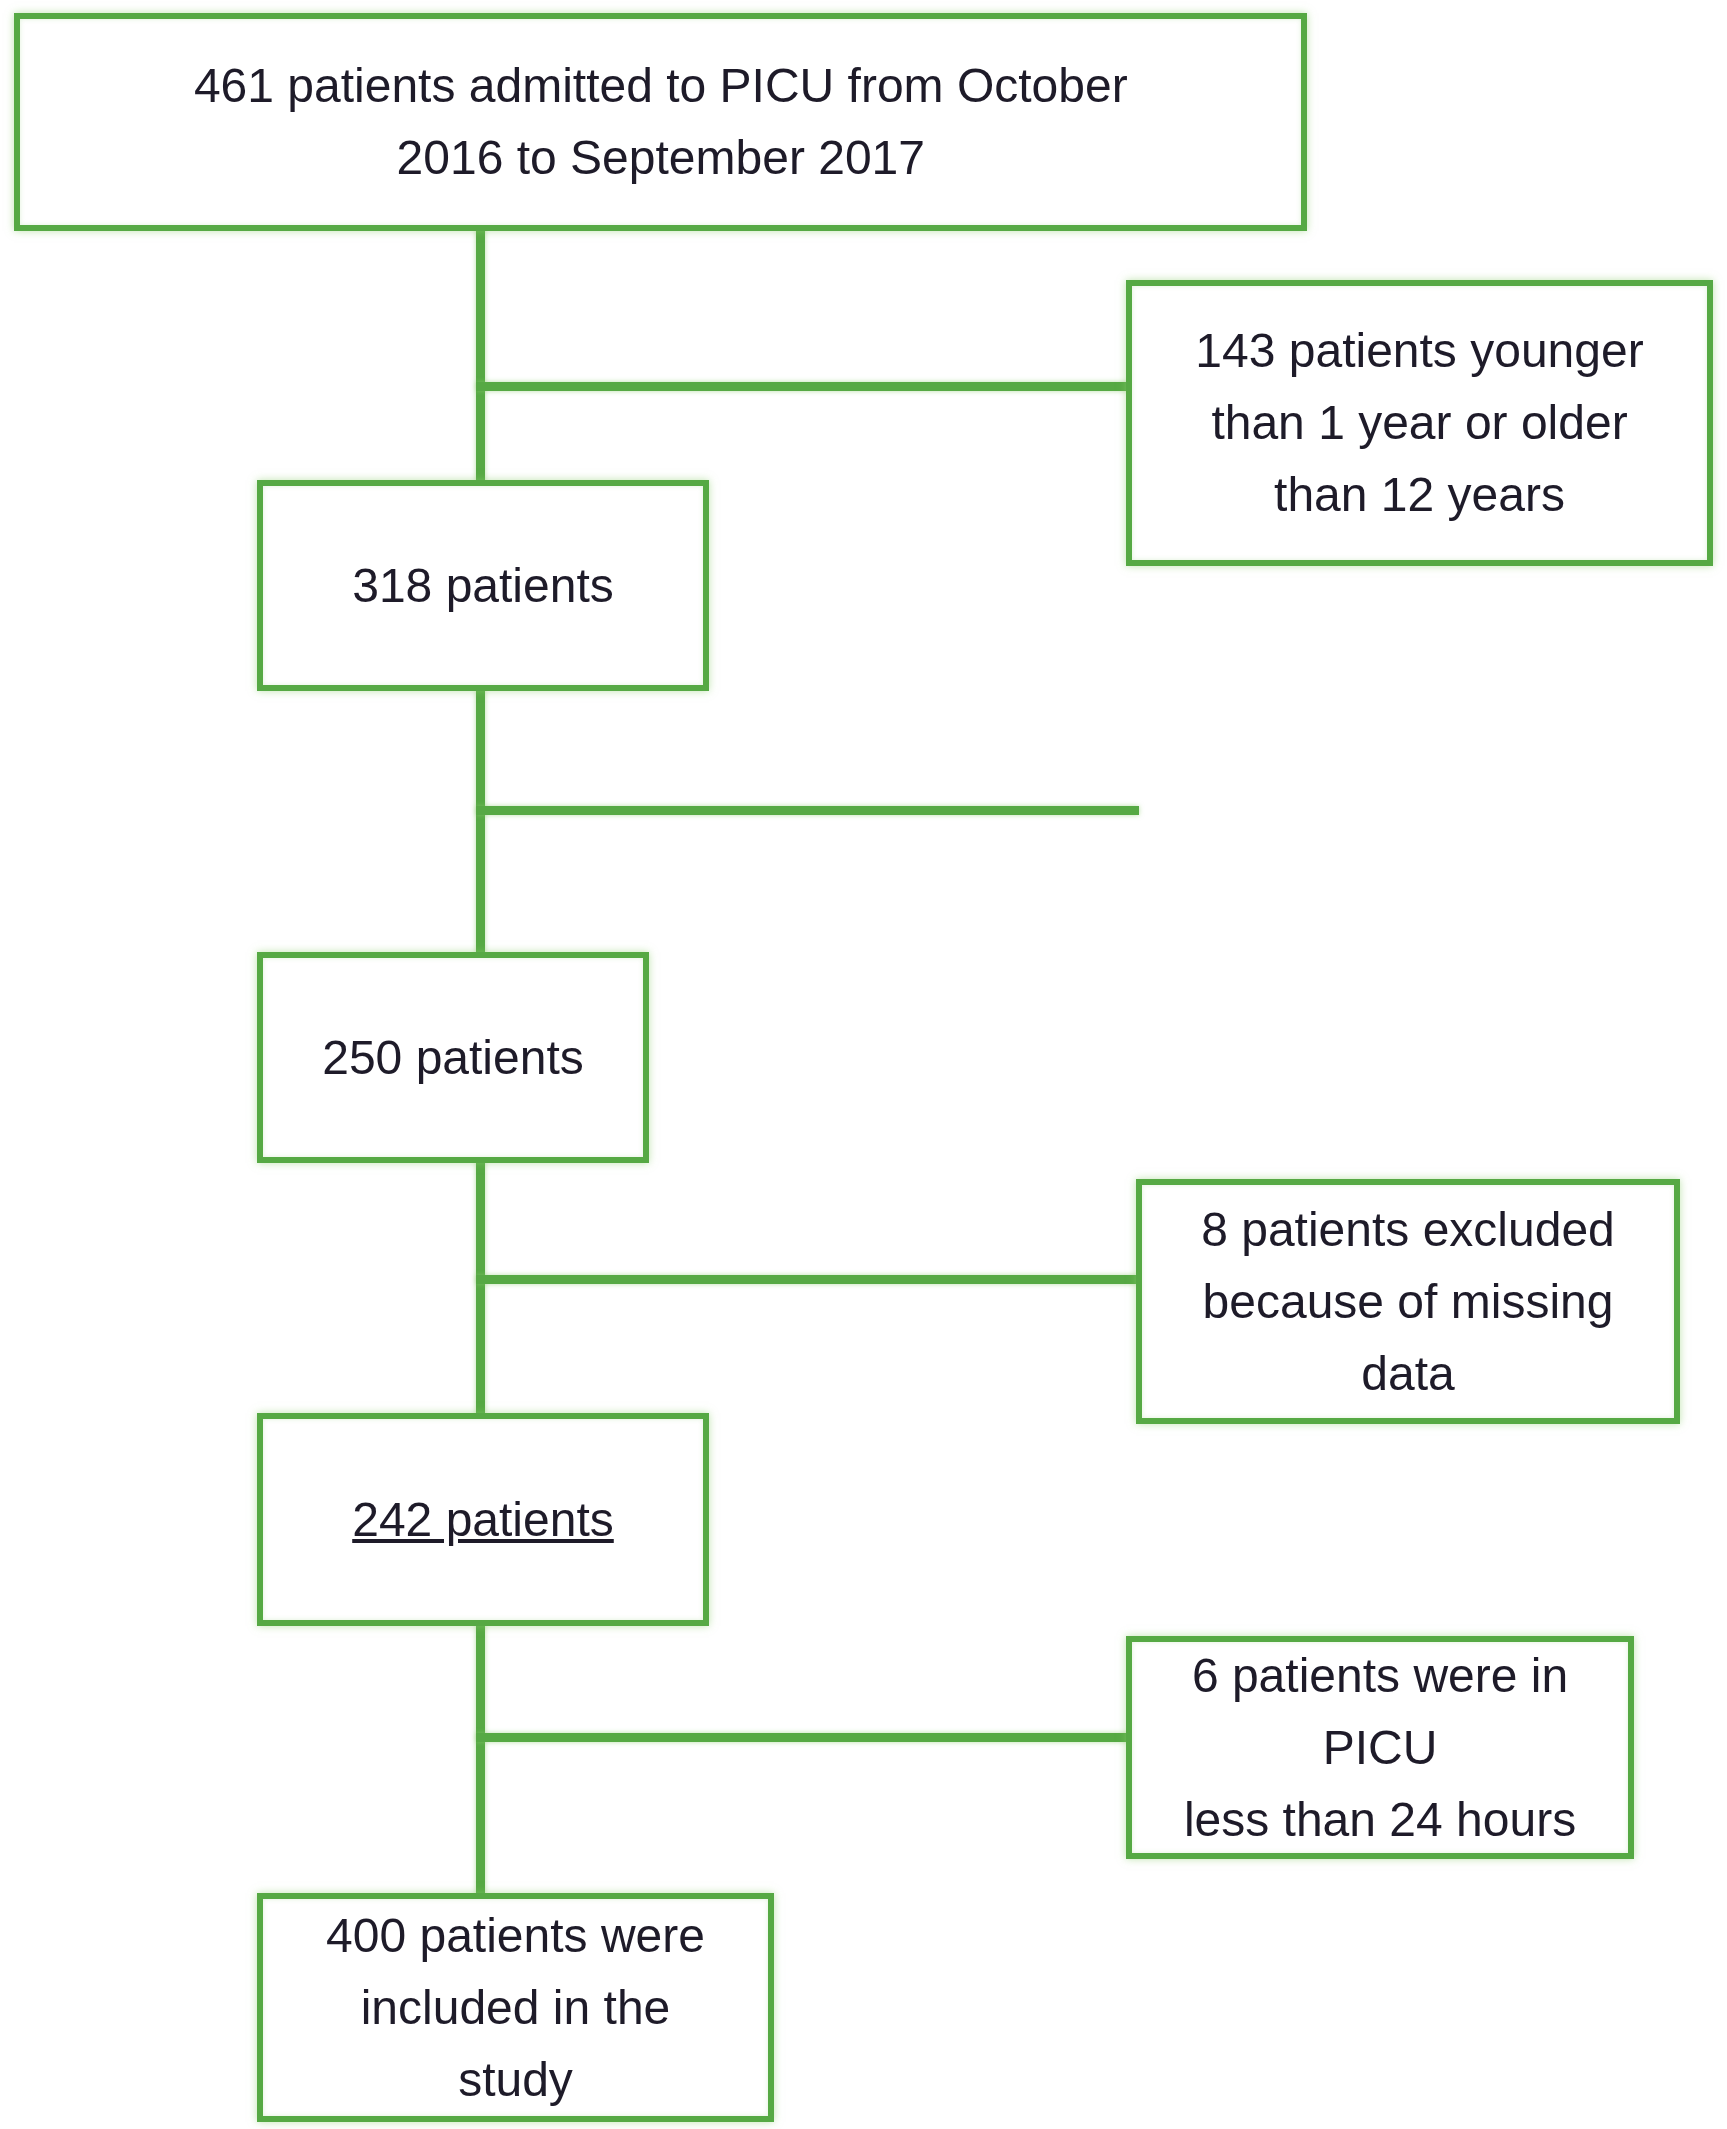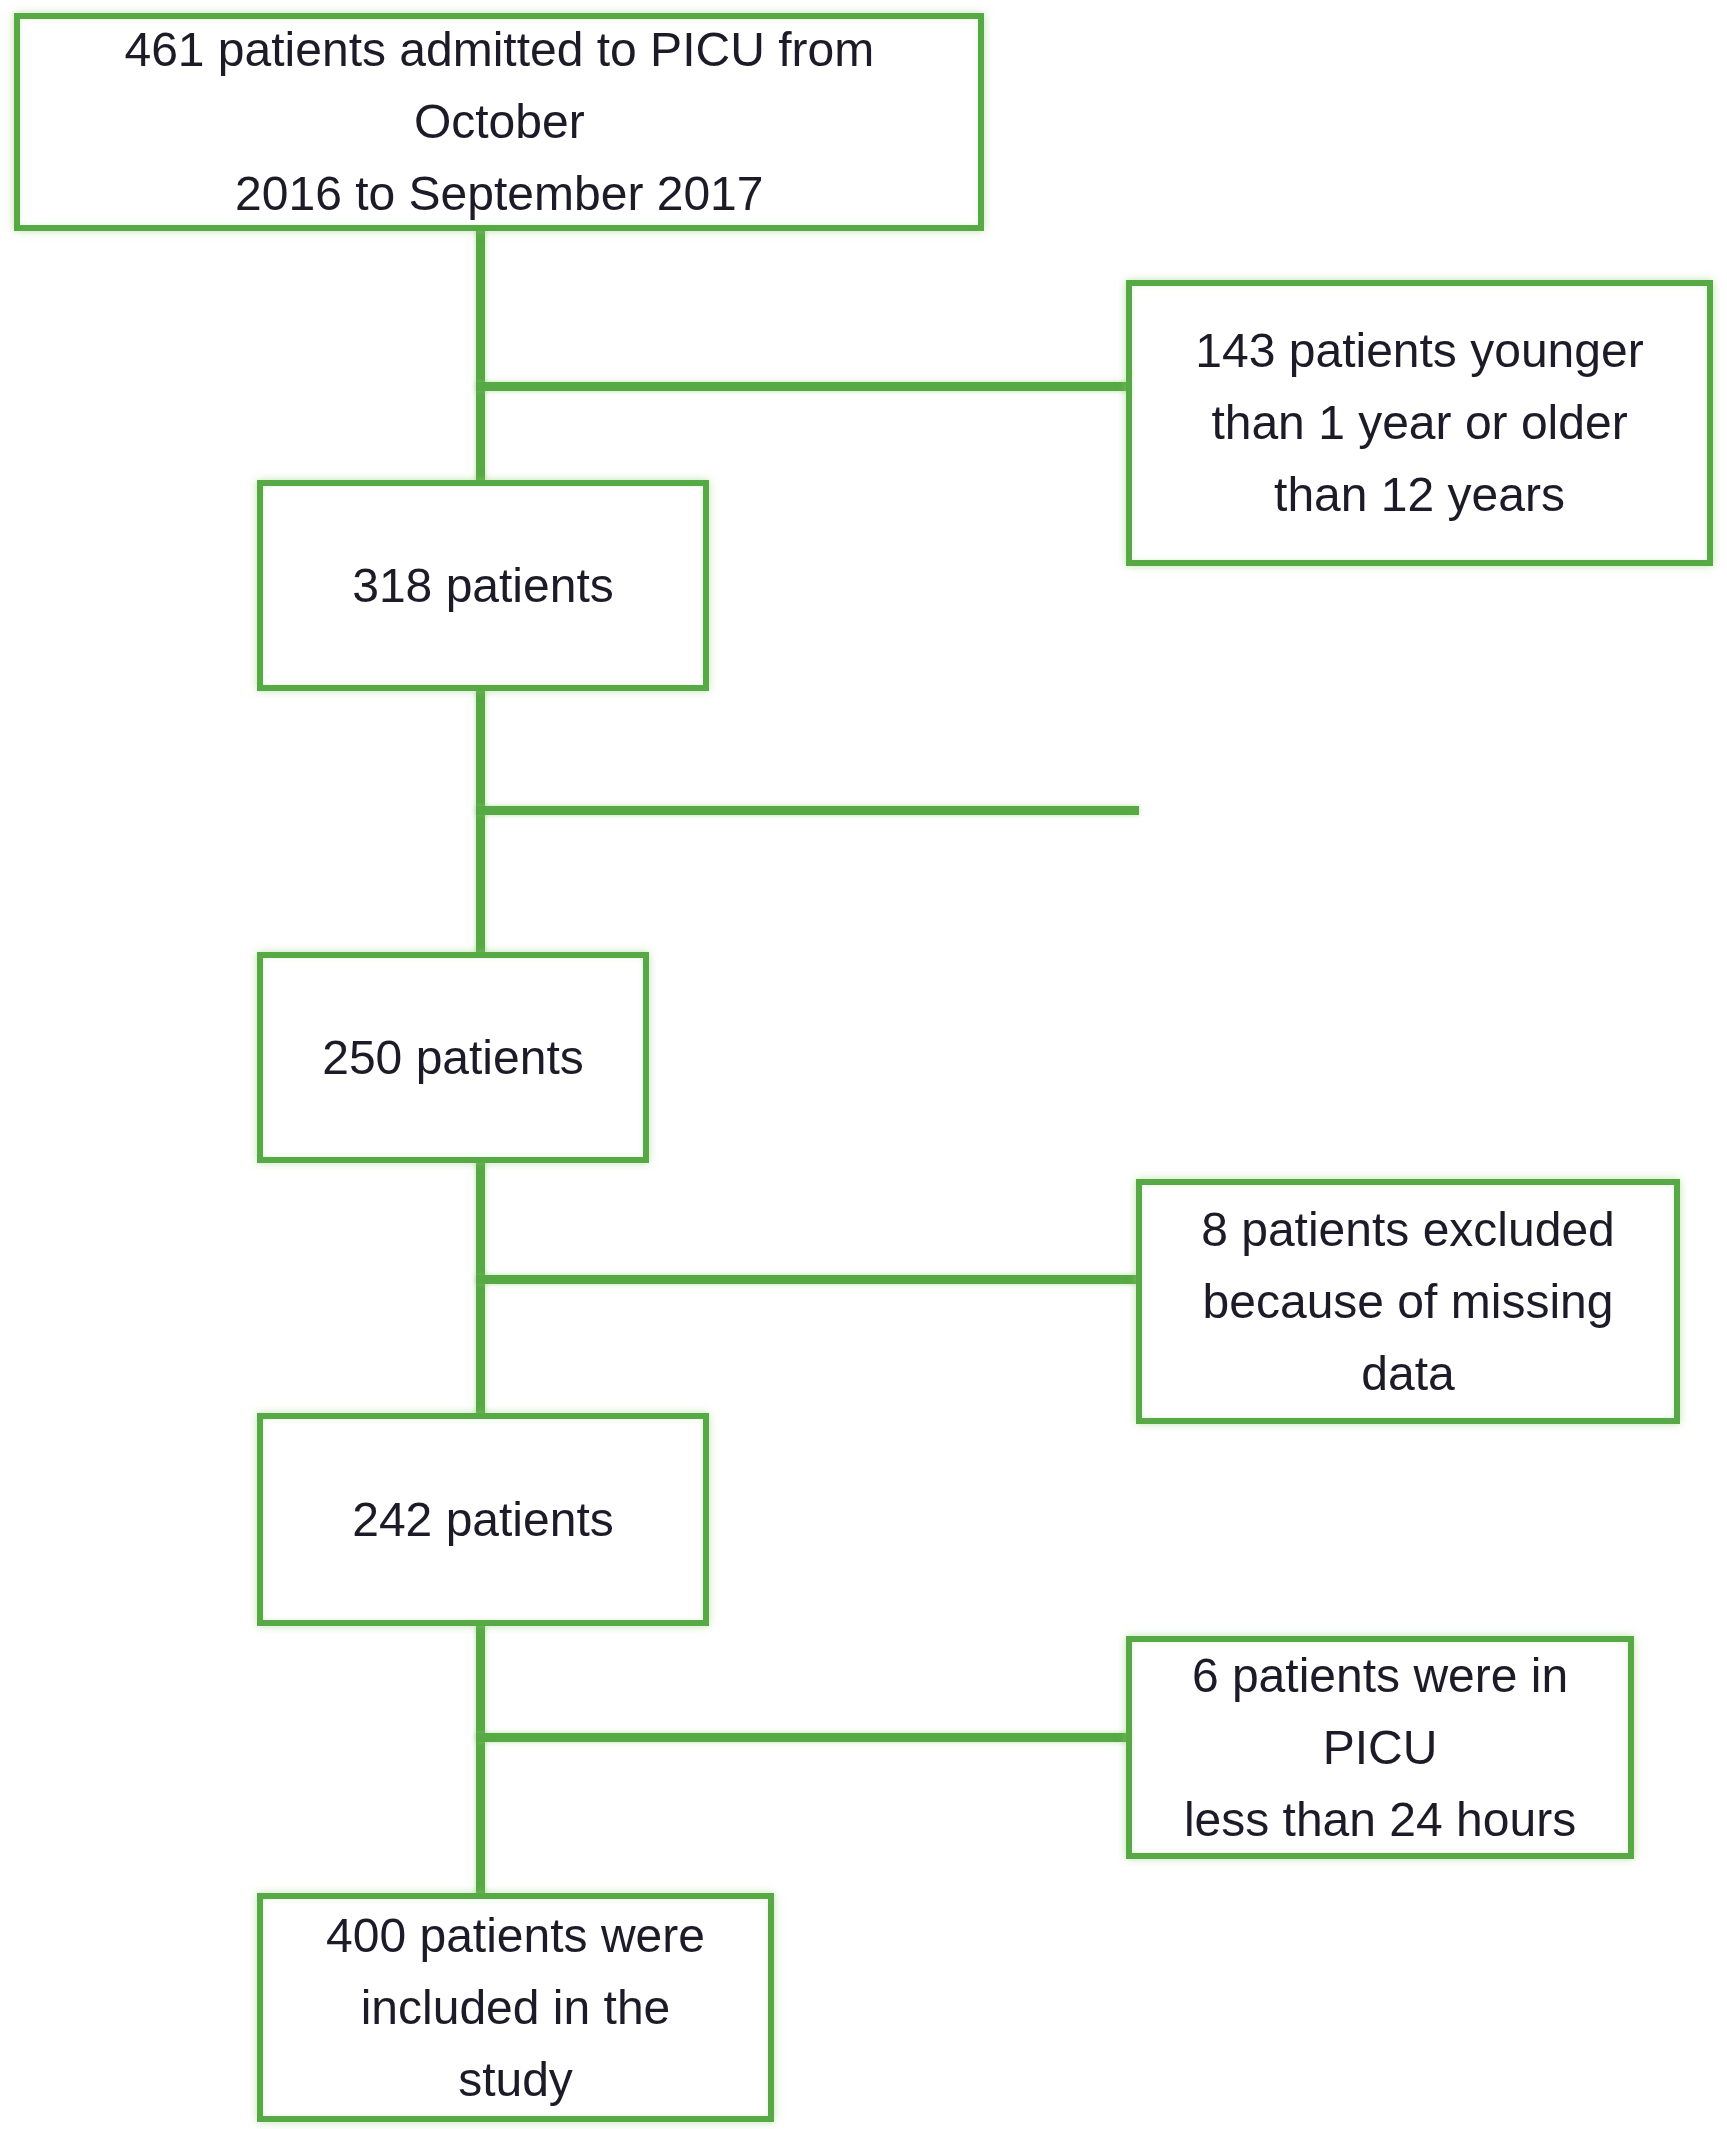--- a/index.html
+++ b/index.html
@@ -32,27 +32,27 @@
     box-shadow:0 0 8px rgba(140,205,110,0.55), inset 0 0 5.7px rgba(140,205,110,0.25);
   }
   .connector{
     position:absolute;
     background:var(--green);
     box-shadow:0 0 5.7px rgba(140,205,110,0.6);
   }
   .vline{left:476px;width:9.1px;}
   .hline{left:476px;width:663px;height:9.1px;}
 
-  #box-admitted           {left:14.3px;   top:13px;   width:970px; height:218px; padding:0 34px;}
+  #box-admitted           {left:14.3px;   top:13px;   width:1293px; height:218px; padding:0 34px;}
   #box-excluded-age       {left:1126px; top:280px;  width:587px; height:286px; padding:0 17px;}
   #box-318                {left:257px;  top:480px;  width:452px;  height:211px;}
   #box-excluded-diagnosis {left:1136px; top:717px; width:544px;  height:229px; padding:0 5.7px;}
   #box-250                {left:257px;  top:952px; width:392px;  height:211px;}
   #box-excluded-missing   {left:1136px; top:1179px; width:544px;  height:245px; padding:0 5.7px;}
-  #box-242                {left:257px;  top:1413px; width:452px;  height:213px;}
+  #box-242                {left:257px;  top:1413px; width:452px;  height:213px;text-decoration:underline;}
   #box-excluded-stay      {left:1126px; top:1636px; width:508px; height:223px; padding:0 17px;}
   #box-included           {left:257px;  top:1893px; width:517px;  height:229px; padding:0 11.4px;}
 
   #vline-1{top:227px;  height:257px;}
   #vline-2{top:689px; height:268px;}
   #vline-3{top:1160px; height:257px;}
   #vline-4{top:1623px; height:274px;}
 
   #hline-1{top:382px;}
   #hline-2{top:806px;}

